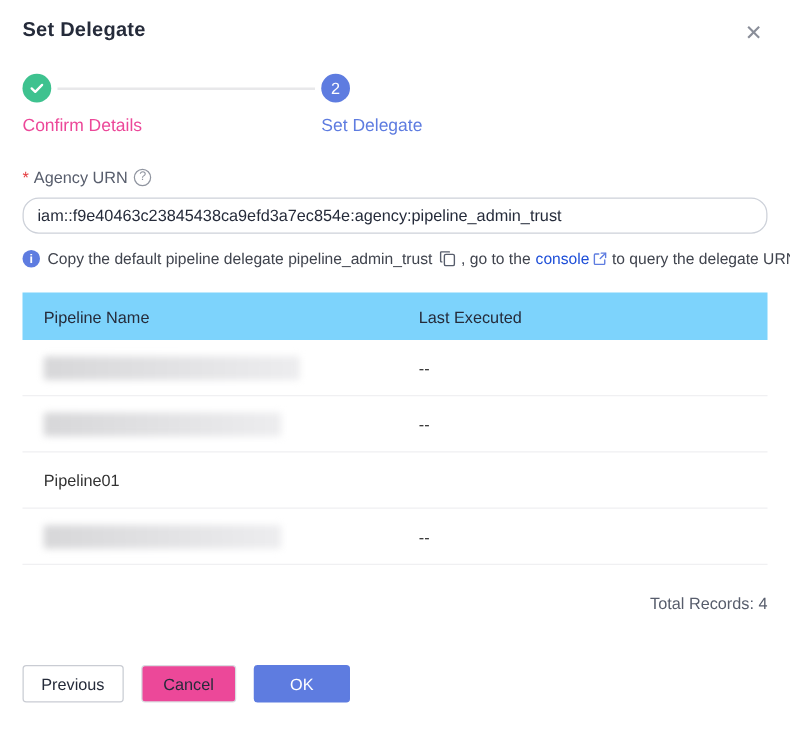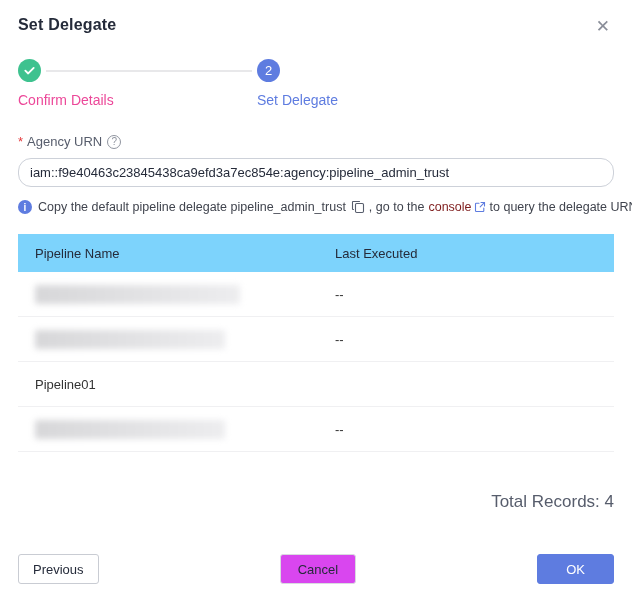--- a/index.html
+++ b/index.html
@@ -28,39 +28,39 @@
   .help-icon { width:14px; height:14px; margin-left:5px; border:1px solid #9095a0; border-radius:50%;
     color:#9095a0; font-size:10px; line-height:1; display:inline-flex; align-items:center; justify-content:center; cursor:pointer; }
   .urn-input { margin-top:9px; width:100%; height:29px; border:1px solid #cdd1d9; border-radius:13px;
     padding:0 11px; font-size:13px; color:#252b3a; font-family:"Liberation Sans", sans-serif; outline:none; }
 
   
   .info-line { margin-top:13px; font-size:12.5px; color:#40444e; display:flex; align-items:center; white-space:nowrap; }
   .info-icon { flex:none; width:14px; height:14px; border-radius:50%; background:#5e7ce0; color:#fff;
     font-size:10px; font-weight:bold; display:inline-flex; align-items:center; justify-content:center; margin-right:6px; font-style:normal; }
   .copy-icon { margin:0 4px 0 5px; cursor:pointer; display:inline-flex; vertical-align:middle; }
-  .console-link { color:#7f1d1d; margin:0 2px 0 4px; text-decoration:none; cursor:pointer; }
+  .console-link { color:#1d4ed8; margin:0 2px 0 4px; text-decoration:none; cursor:pointer; }
   .ext-icon { display:inline-flex; vertical-align:middle; margin-right:4px; cursor:pointer; }
 
   
   .table { margin-top:20px; }
   .thead { display:flex; align-items:center; height:38px; background:#7dd3fc; font-size:13px; font-weight:normal; color:#252b3a; }
   .col-name { width:317px; padding-left:17px; }
   .col-exec { flex:1; }
   .trow { display:flex; align-items:center; height:45px; border-bottom:1px solid #f0f0f2; font-size:13px; color:#333; }
   .redacted { height:19px; border-radius:2px; background:linear-gradient(90deg,#d7d7d9 0%,#e3e3e5 55%,#ededef 100%); filter:blur(3px); }
   .r-w1 { width:205px; } .r-w2 { width:190px; } .r-w3 { width:190px; }
 
-  .total-records { margin-top:40px; text-align:right; font-size:17px; color:#575d6c; }
+  .total-records { margin-top:23px; text-align:right; font-size:13px; color:#575d6c; }
 
   
-  .footer { margin-top:42px; display:flex; justify-content:space-between; gap:26px; }
+  .footer { margin-top:42px; display:flex; justify-content:flex-start; gap:14px; }
   .btn { height:30px; font-size:13px; border-radius:3px; font-family:"Liberation Sans", sans-serif; cursor:pointer; }
   .btn-previous { background:#fff; border:1px solid #c9ccd3; color:#252b3a; padding:0 14px; }
-  .btn-cancel { background:#d946ef; border:1px solid #d9dbe0; color:#252b3a; padding:0 17px; }
+  .btn-cancel { background:#ec4899; border:1px solid #d9dbe0; color:#252b3a; padding:0 17px; }
   .btn-ok { background:#5e7ce0; border:1px solid #5e7ce0; color:#ffffff; padding:0 28px; }
 </style>
 </head>
 <body>
 
 <div class="dialog">
 
   <div class="dlg-title">Set Delegate</div>
   <div class="close-btn">✕</div>
 

